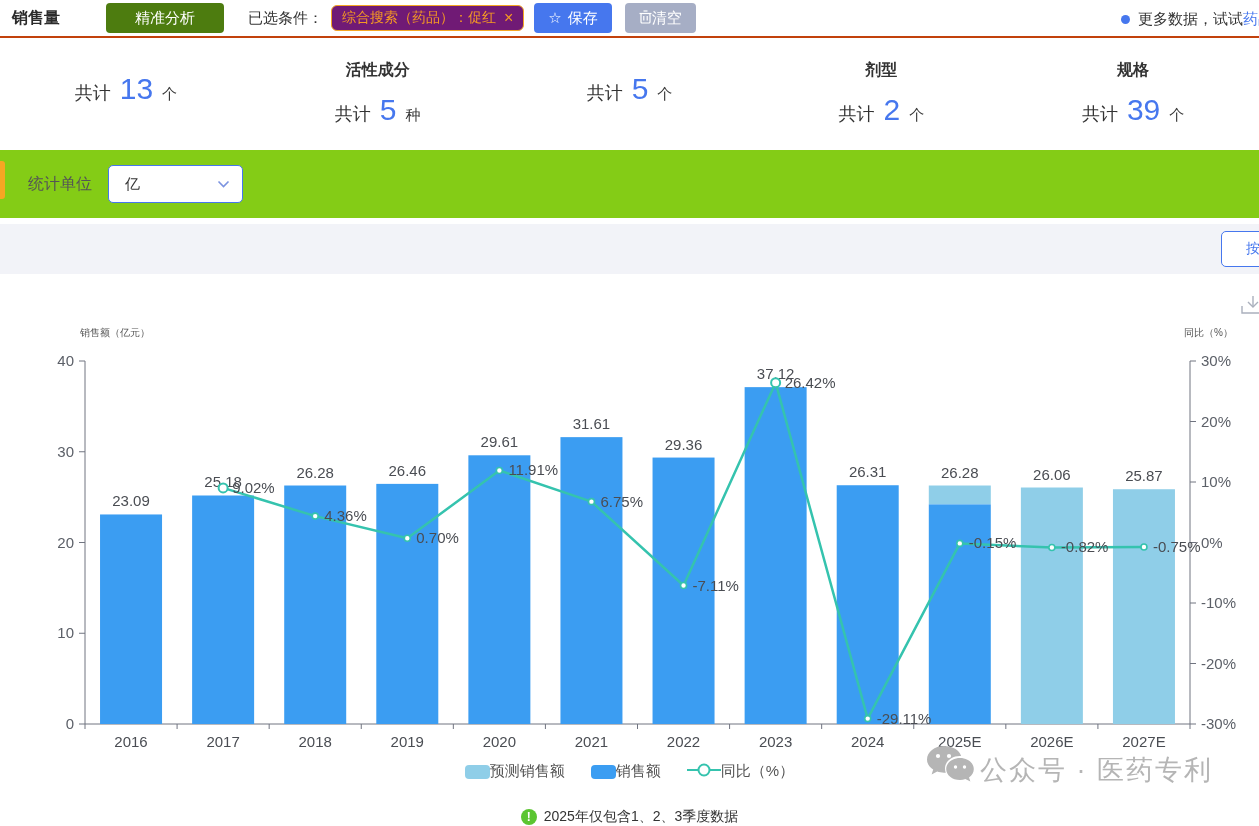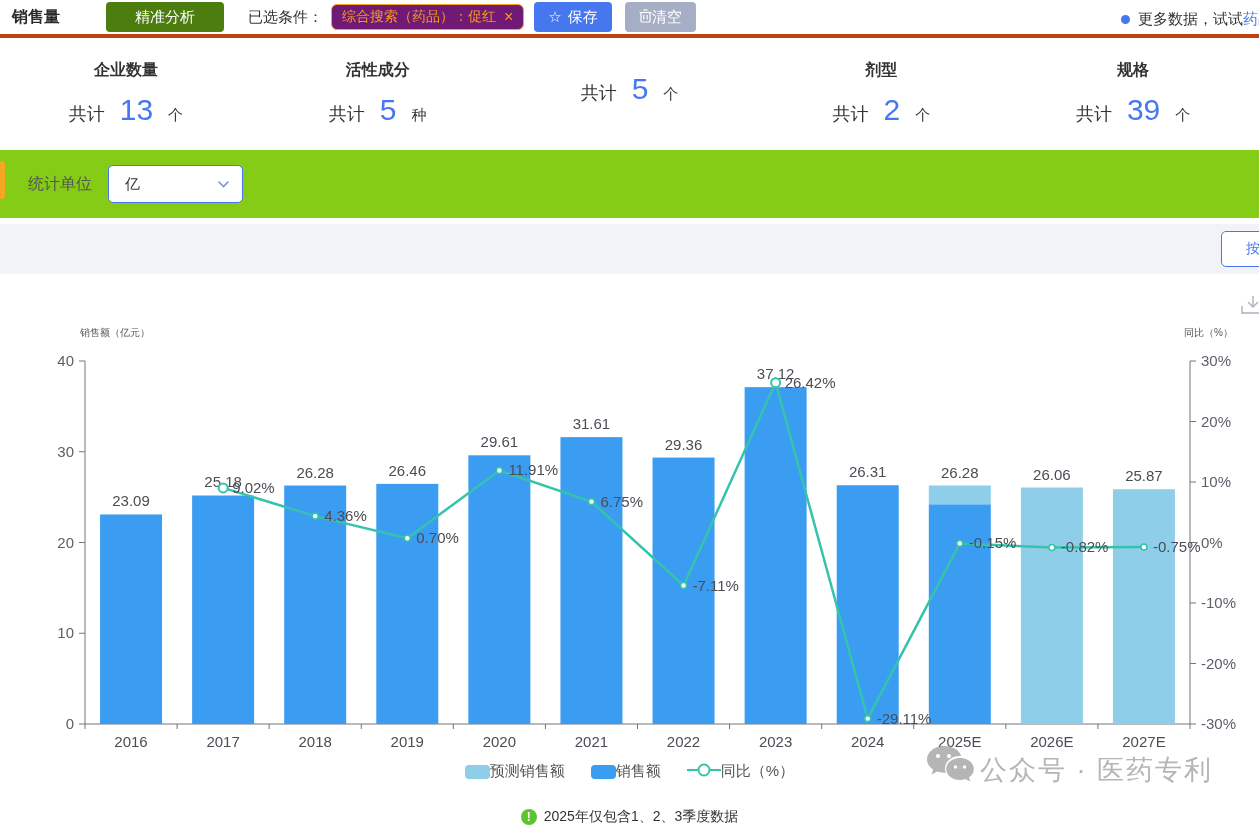--- a/index.html
+++ b/index.html
@@ -1,20 +1,20 @@
 <!DOCTYPE html>
 <html><head>
 <meta charset="utf-8">
 <style>
   * { margin:0; padding:0; box-sizing:border-box; }
   html,body { width:1259px; height:826px; overflow:hidden; background:#fff;
     font-family:"Liberation Sans","DejaVu Sans",sans-serif; color:#333; position:relative; }
 
   
-  .topbar { height:38px; display:flex; align-items:center; border-bottom:4px solid #c2410c; position:relative; }
+  .topbar { height:38px; display:flex; align-items:center; border-bottom:2px solid #c2410c; position:relative; }
   .page-title { font-size:16px; font-weight:600; color:#2b2b2b; margin-left:12px; }
   .analyze-btn { margin-left:46px; width:118px; height:30px; background:#4d7c0f; color:#fff;
     border:none; border-radius:4px; font-size:15px; cursor:pointer; }
   .selected-label { margin-left:24px; font-size:15px; color:#333; }
   .filter-tag { margin-left:8px; display:flex; align-items:center; border:1px solid #f5a623;
     border-radius:6px; padding:3px 10px; color:#f59a23; font-size:14px; background:#701a75; }
   .filter-tag .tag-close { margin-left:8px; font-size:16px; line-height:1; cursor:pointer; color:#f59a23; }
   .save-btn { margin-left:10px; height:30px; background:#4677ee; color:#fff; border:none;
     border-radius:4px; font-size:15px; padding:0 14px; display:flex; align-items:center; gap:6px; cursor:pointer; }
   .save-btn .star { font-size:15px; }
@@ -22,21 +22,21 @@
     border-radius:4px; font-size:15px; padding:0 14px; display:flex; align-items:center; cursor:pointer; }
   .more-area { position:absolute; right:-14px; top:0; height:38px; display:flex; align-items:center;
     white-space:nowrap; font-size:15px; color:#333; }
   .more-dot { width:9px; height:9px; border-radius:50%; background:#4677ee; margin-right:8px; }
   .more-link { color:#4677ee; }
 
   
   .stats { height:112px; display:flex; }
   .stat { flex:1; text-align:center; padding-top:22px; }
   .stat-label { font-size:16px; font-weight:700; color:#333; }
-  .stat-value { margin-top:12px; display:flex; justify-content:center; align-items:baseline; gap:15px; }
+  .stat-value { margin-top:12px; display:flex; justify-content:center; align-items:baseline; gap:9px; }
   .stat-prefix { font-size:18px; color:#333; }
   .stat-num { font-size:30px; color:#4677ee; }
   .stat-unit { font-size:15px; color:#333; }
 
   
   .unit-row { height:68px; background:#84cc16; position:relative; display:flex; align-items:center; }
   .unit-accent { position:absolute; left:0; top:11px; width:5px; height:38px; background:#f5a623;
     border-radius:0 3px 3px 0; }
   .unit-label { margin-left:28px; font-size:16px; color:#555; }
   .unit-select { margin-left:16px; width:135px; height:38px; background:#fff; border:1px solid #4677ee;
@@ -106,21 +106,20 @@
   </button>
   <div class="more-area">
     <span class="more-dot"></span>
     <span>更多数据，试试</span>
       <span class="more-link">药品</span>
   </div>
 </div>
 
 <div class="stats">
   <div class="stat">
-    <div class="stat-label">企业数量</div>
     <div class="stat-value">
       <span class="stat-prefix">共计</span>
       <span class="stat-num">13</span>
       <span class="stat-unit">个</span>
     </div>
   </div>
   <div class="stat">
     <div class="stat-label">活性成分</div>
     <div class="stat-value">
       <span class="stat-prefix">共计</span>

